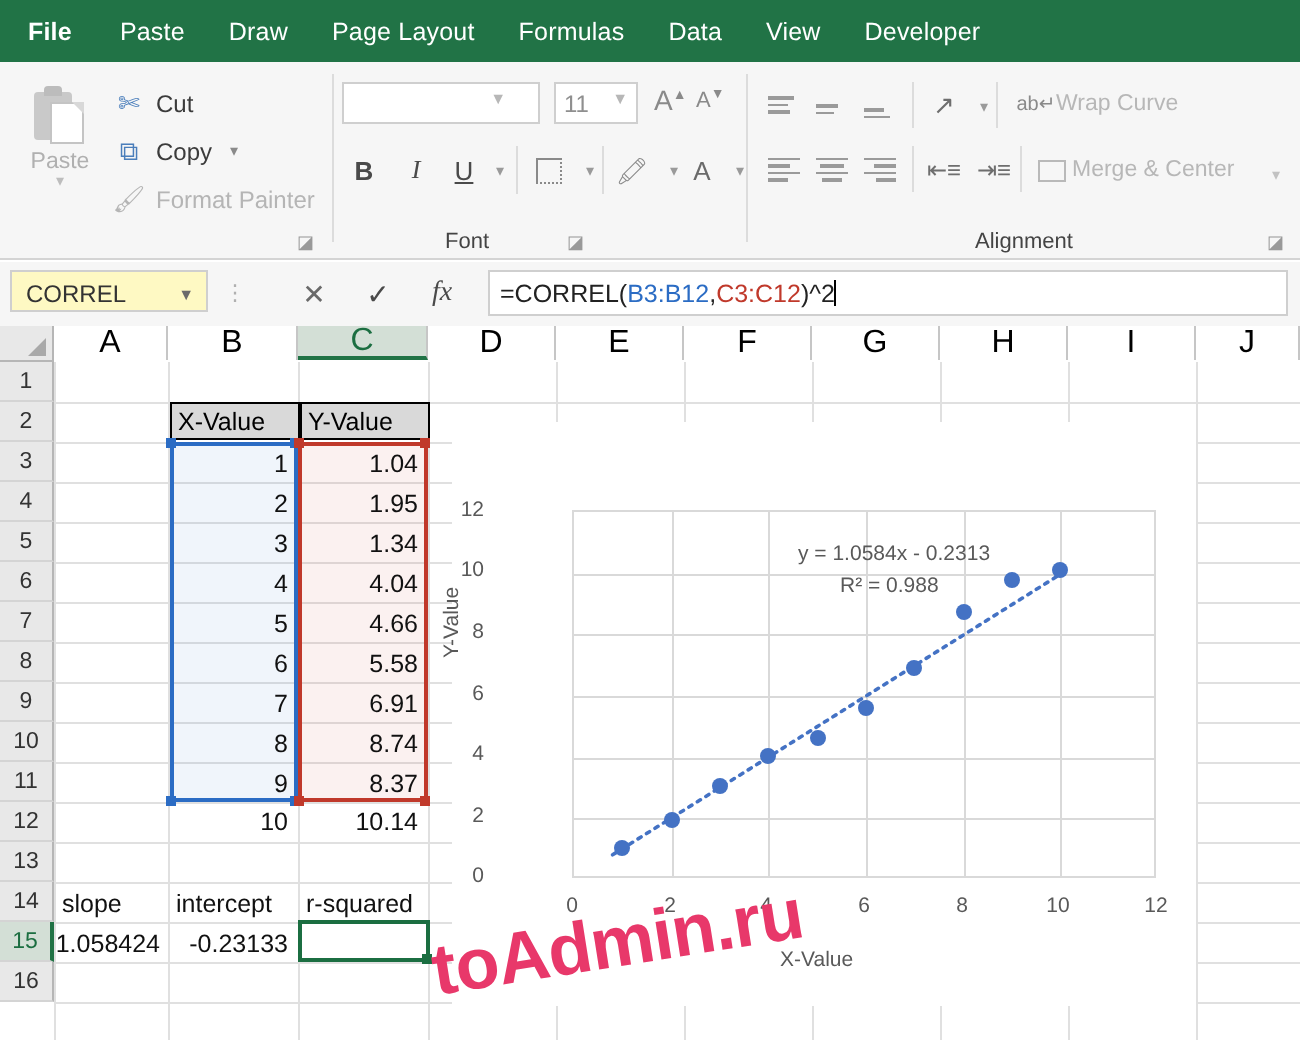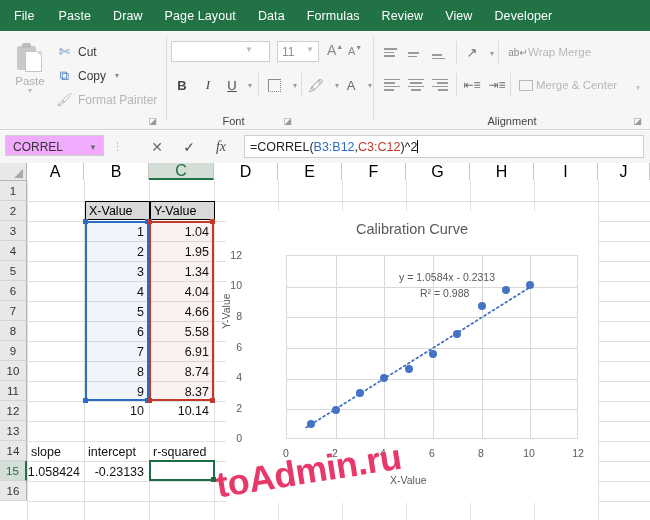--- a/index.html
+++ b/index.html
@@ -18,21 +18,21 @@
     display: flex; align-items: stretch;
     font-size: 12.5px;
   }
   .tab {
     display: flex; align-items: center;
     padding: 0 11px;
     color: #ffffff;
     white-space: nowrap;
     letter-spacing: .1px;
   }
-  .tab.first { padding: 0 13px 0 14px; }
+  .tab.first { padding: 0 13px 0 14px; font-weight: bold; }
   .tab.active {
     background: #f6f6f6;
     color: #217346;
   }
 
   
   .ribbon {
     position: absolute; left: 0; top: 31px; width: 650px; height: 99px;
     background: #f6f6f6;
     border-bottom: 1px solid #d4d4d4;
@@ -131,21 +131,21 @@
     position: absolute; font-size: 11.5px; color: #b7b7b7;
   }
 
   
   .fbar {
     position: absolute; left: 0; top: 131px; width: 650px; height: 32px;
     background: #f6f6f6;
   }
   .namebox {
     position: absolute; left: 5px; top: 4px; width: 99px; height: 21px;
-    background: #f0abfc; border: 1px solid #cfcfcf;
+    background: #fef9c3; border: 1px solid #cfcfcf;
     font-size: 12px; color: #333; padding: 4px 0 0 7px;
   }
   .namebox .cv { position: absolute; right: 6px; top: 7px; font-size: 8px; color: #6b6b6b; }
   .nb-dots { position: absolute; left: 112px; top: 9px; font-size: 11px; color: #b0b0b0; letter-spacing: 0; }
   .fb-btn {
     position: absolute; top: 4px; width: 22px; height: 23px;
     display: flex; align-items: center; justify-content: center;
     font-size: 14px;
   }
   .fb-input {
@@ -283,23 +283,22 @@
 </head>
 <body>
 
 <div id="app">
 
   <div class="tabbar">
     <div class="tab first">File</div>
     <div class="tab">Paste</div>
     <div class="tab">Draw</div>
     <div class="tab">Page Layout</div>
+    <div class="tab">Formulas</div>
     <div class="tab">Data</div>
-    <div class="tab">Formulas</div>
-    <div class="tab">Review</div>
     <div class="tab">View</div>
     <div class="tab">Developer</div>
   </div>
 
   <div class="ribbon">
 
     <div class="grp" style="left:0;width:166px;">
       <div class="paste-btn">
         <div class="paste-ico">
           <span class="clip-body"></span>
@@ -388,21 +387,21 @@
         <i style="width:65%"></i>
         <i style="width:80%"></i>
       </div>
     <div class="vsep" style="left:456px;top:10px;height:23px;"></div>
     <div class="bt" style="left:462px;top:11px;color:#6e6e6e;">
         <span>↗</span>
       </div>
     <div class="bt" style="left:482px;top:12px;font-size:8px;color:#9a9a9a;">▾</div>
     <div class="vsep" style="left:498px;top:10px;height:23px;"></div>
     <div class="bt" style="left:508px;top:11px;font-size:10px;color:#8a8a8a;">ab↵</div>
-    <div class="wrap-lbl" style="left:528px;top:15px;">Wrap Merge</div>
+    <div class="wrap-lbl" style="left:528px;top:15px;">Wrap Curve</div>
 
     <div class="alg" style="left:382px;top:44px;">
         <i style="width:100%"></i>
         <i style="width:70%"></i>
         <i style="width:100%"></i>
         <i style="width:60%"></i>
       </div>
     <div class="alg" style="left:406px;top:44px;">
         <i style="width:100%"></i>
         <i style="width:70%;margin:0 auto"></i>
@@ -549,21 +548,20 @@
     <div class="cell l" style="left:85px;top:279px;width:64px;">intercept</div>
     <div class="cell l" style="left:150px;top:279px;width:64px;">r-squared</div>
 
     <div class="cell r" style="left:28px;top:299px;width:55px;">1.058424</div>
     <div class="cell r" style="left:85px;top:299px;width:62px;">-0.23133</div>
     <div class="active-cell" style="left:149px;top:297px;width:66px;height:21px;">
       
     </div>
 
     <div class="chart">
-      <div class="chart-title">Calibration Curve</div>
 
       <div class="plot">
         <div class="gl glh" style="top:30.6px;"></div>
         <div class="gl glh" style="top:61.3px;"></div>
         <div class="gl glh" style="top:92px;"></div>
         <div class="gl glh" style="top:122.6px;"></div>
         <div class="gl glh" style="top:153.3px;"></div>
         <div class="gl glv" style="left:48.6px;"></div>
         <div class="gl glv" style="left:97.3px;"></div>
         <div class="gl glv" style="left:146px;"></div>

